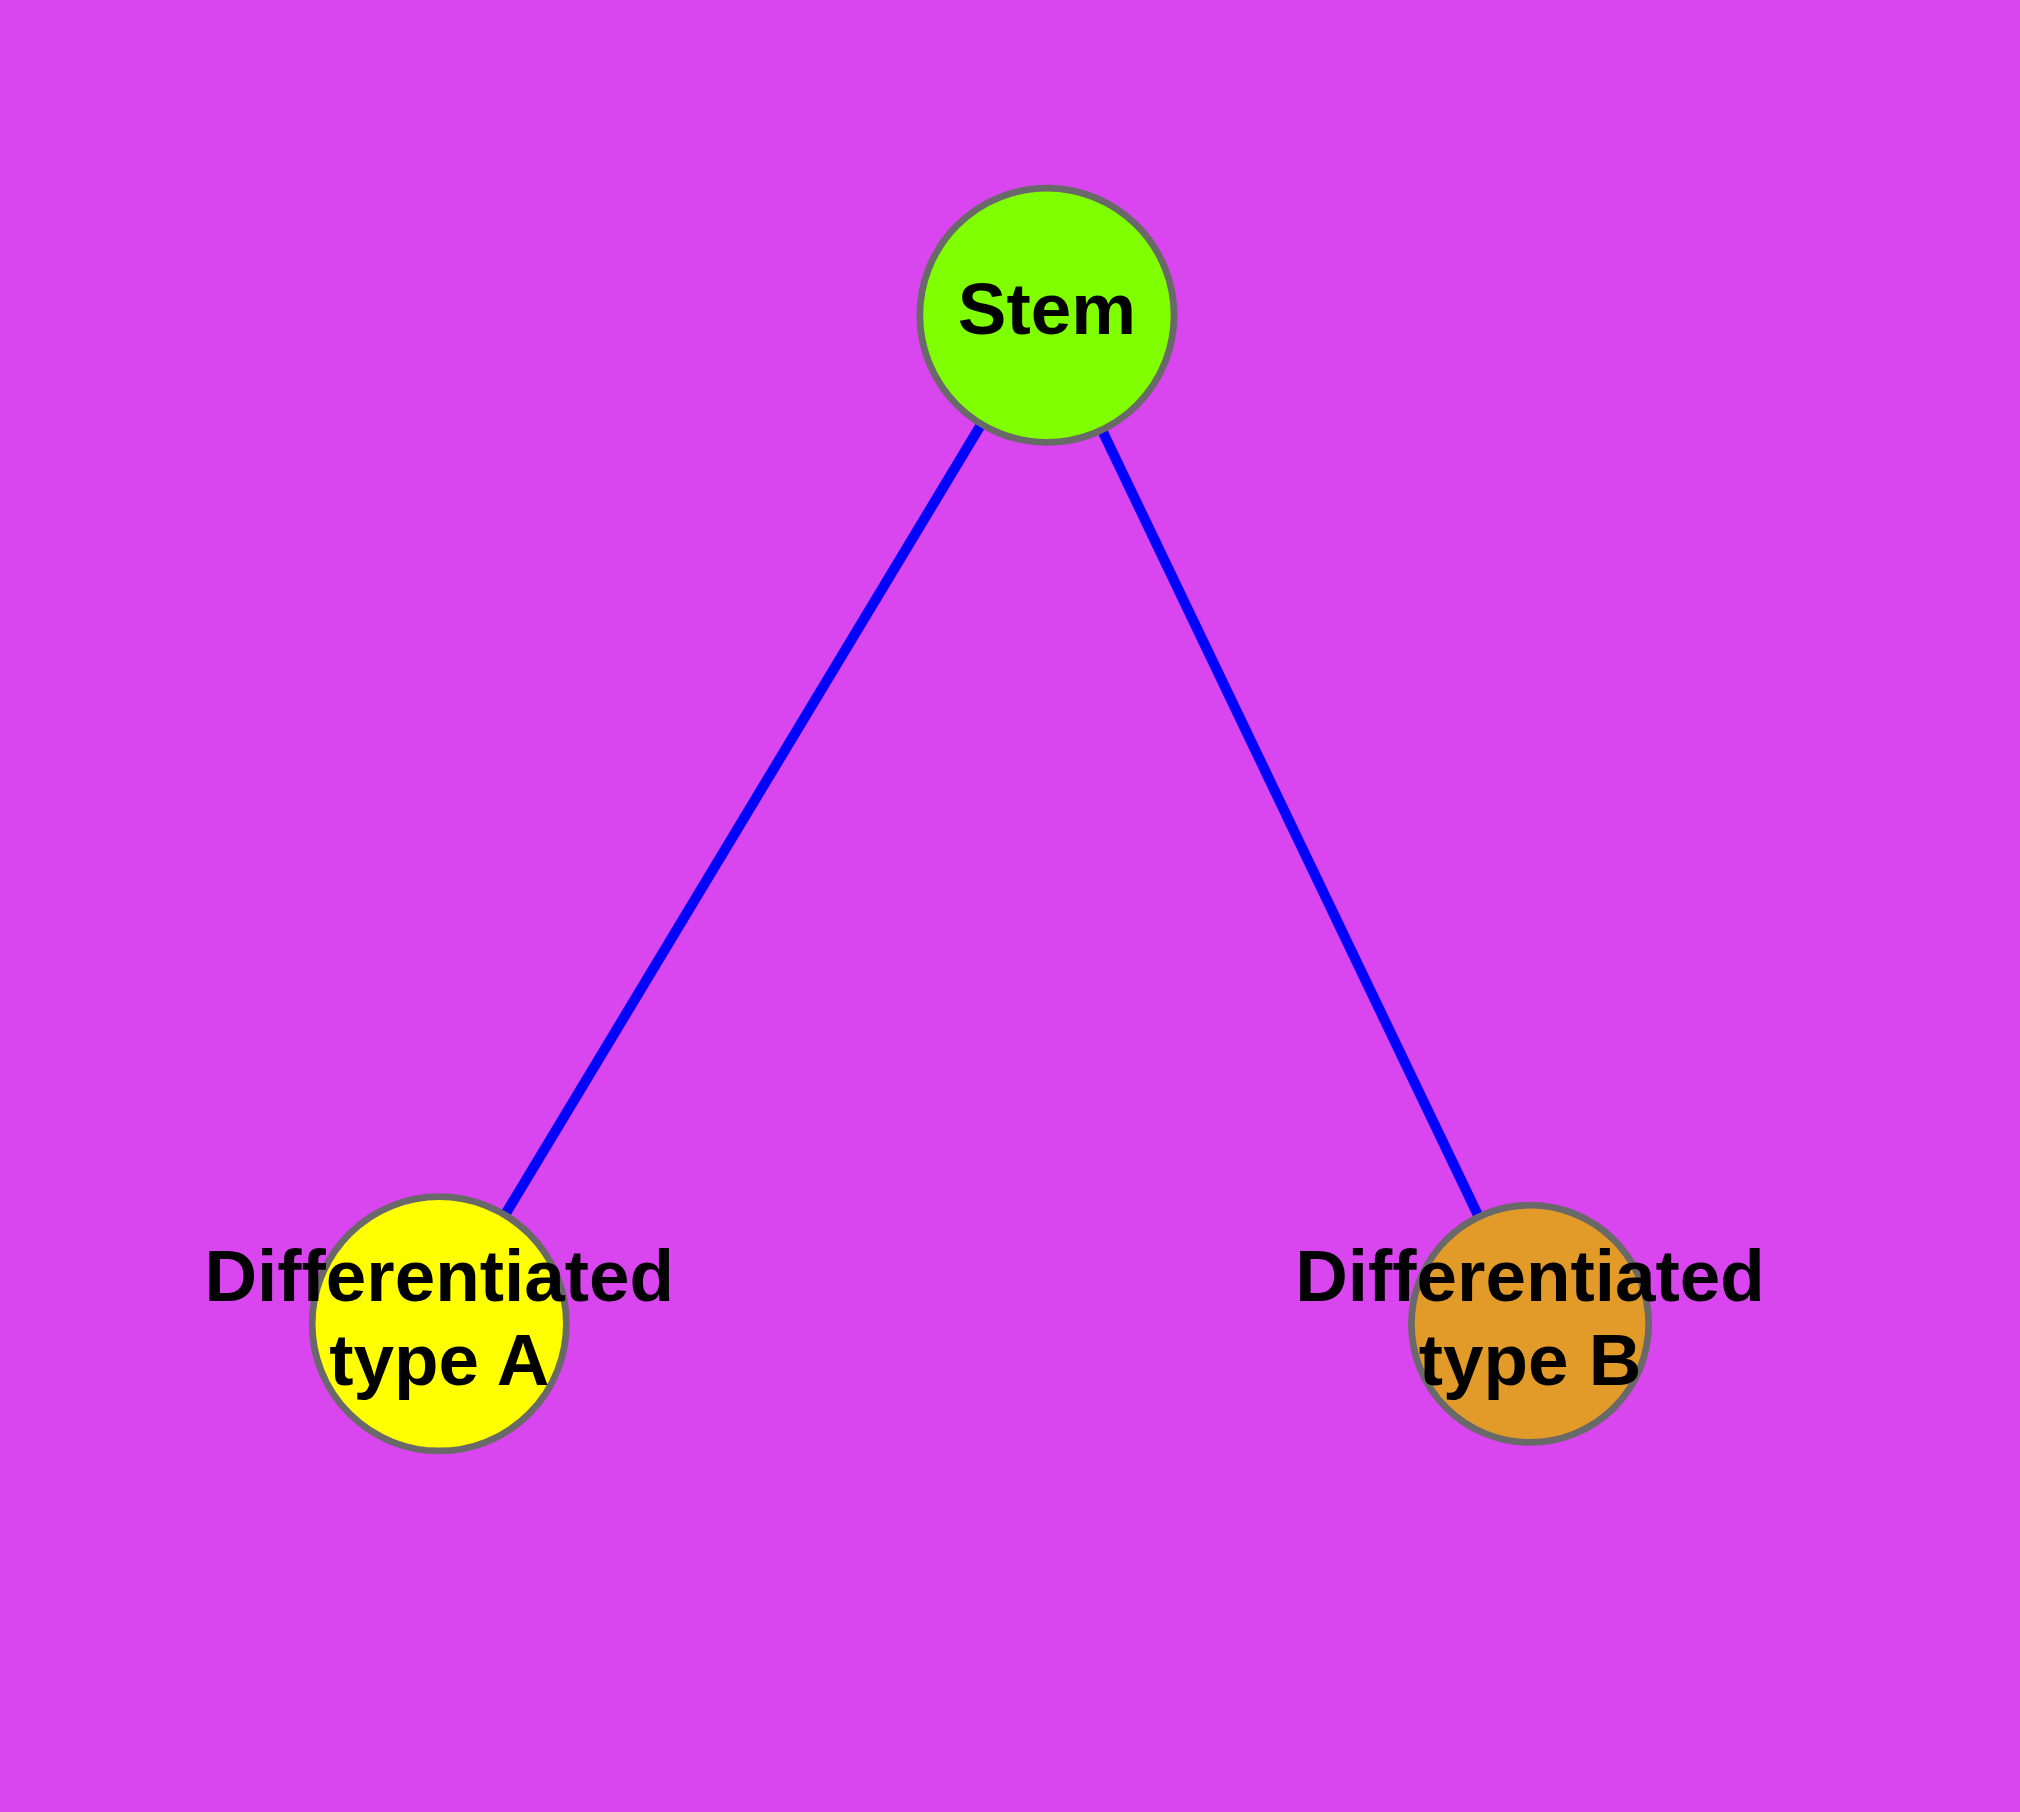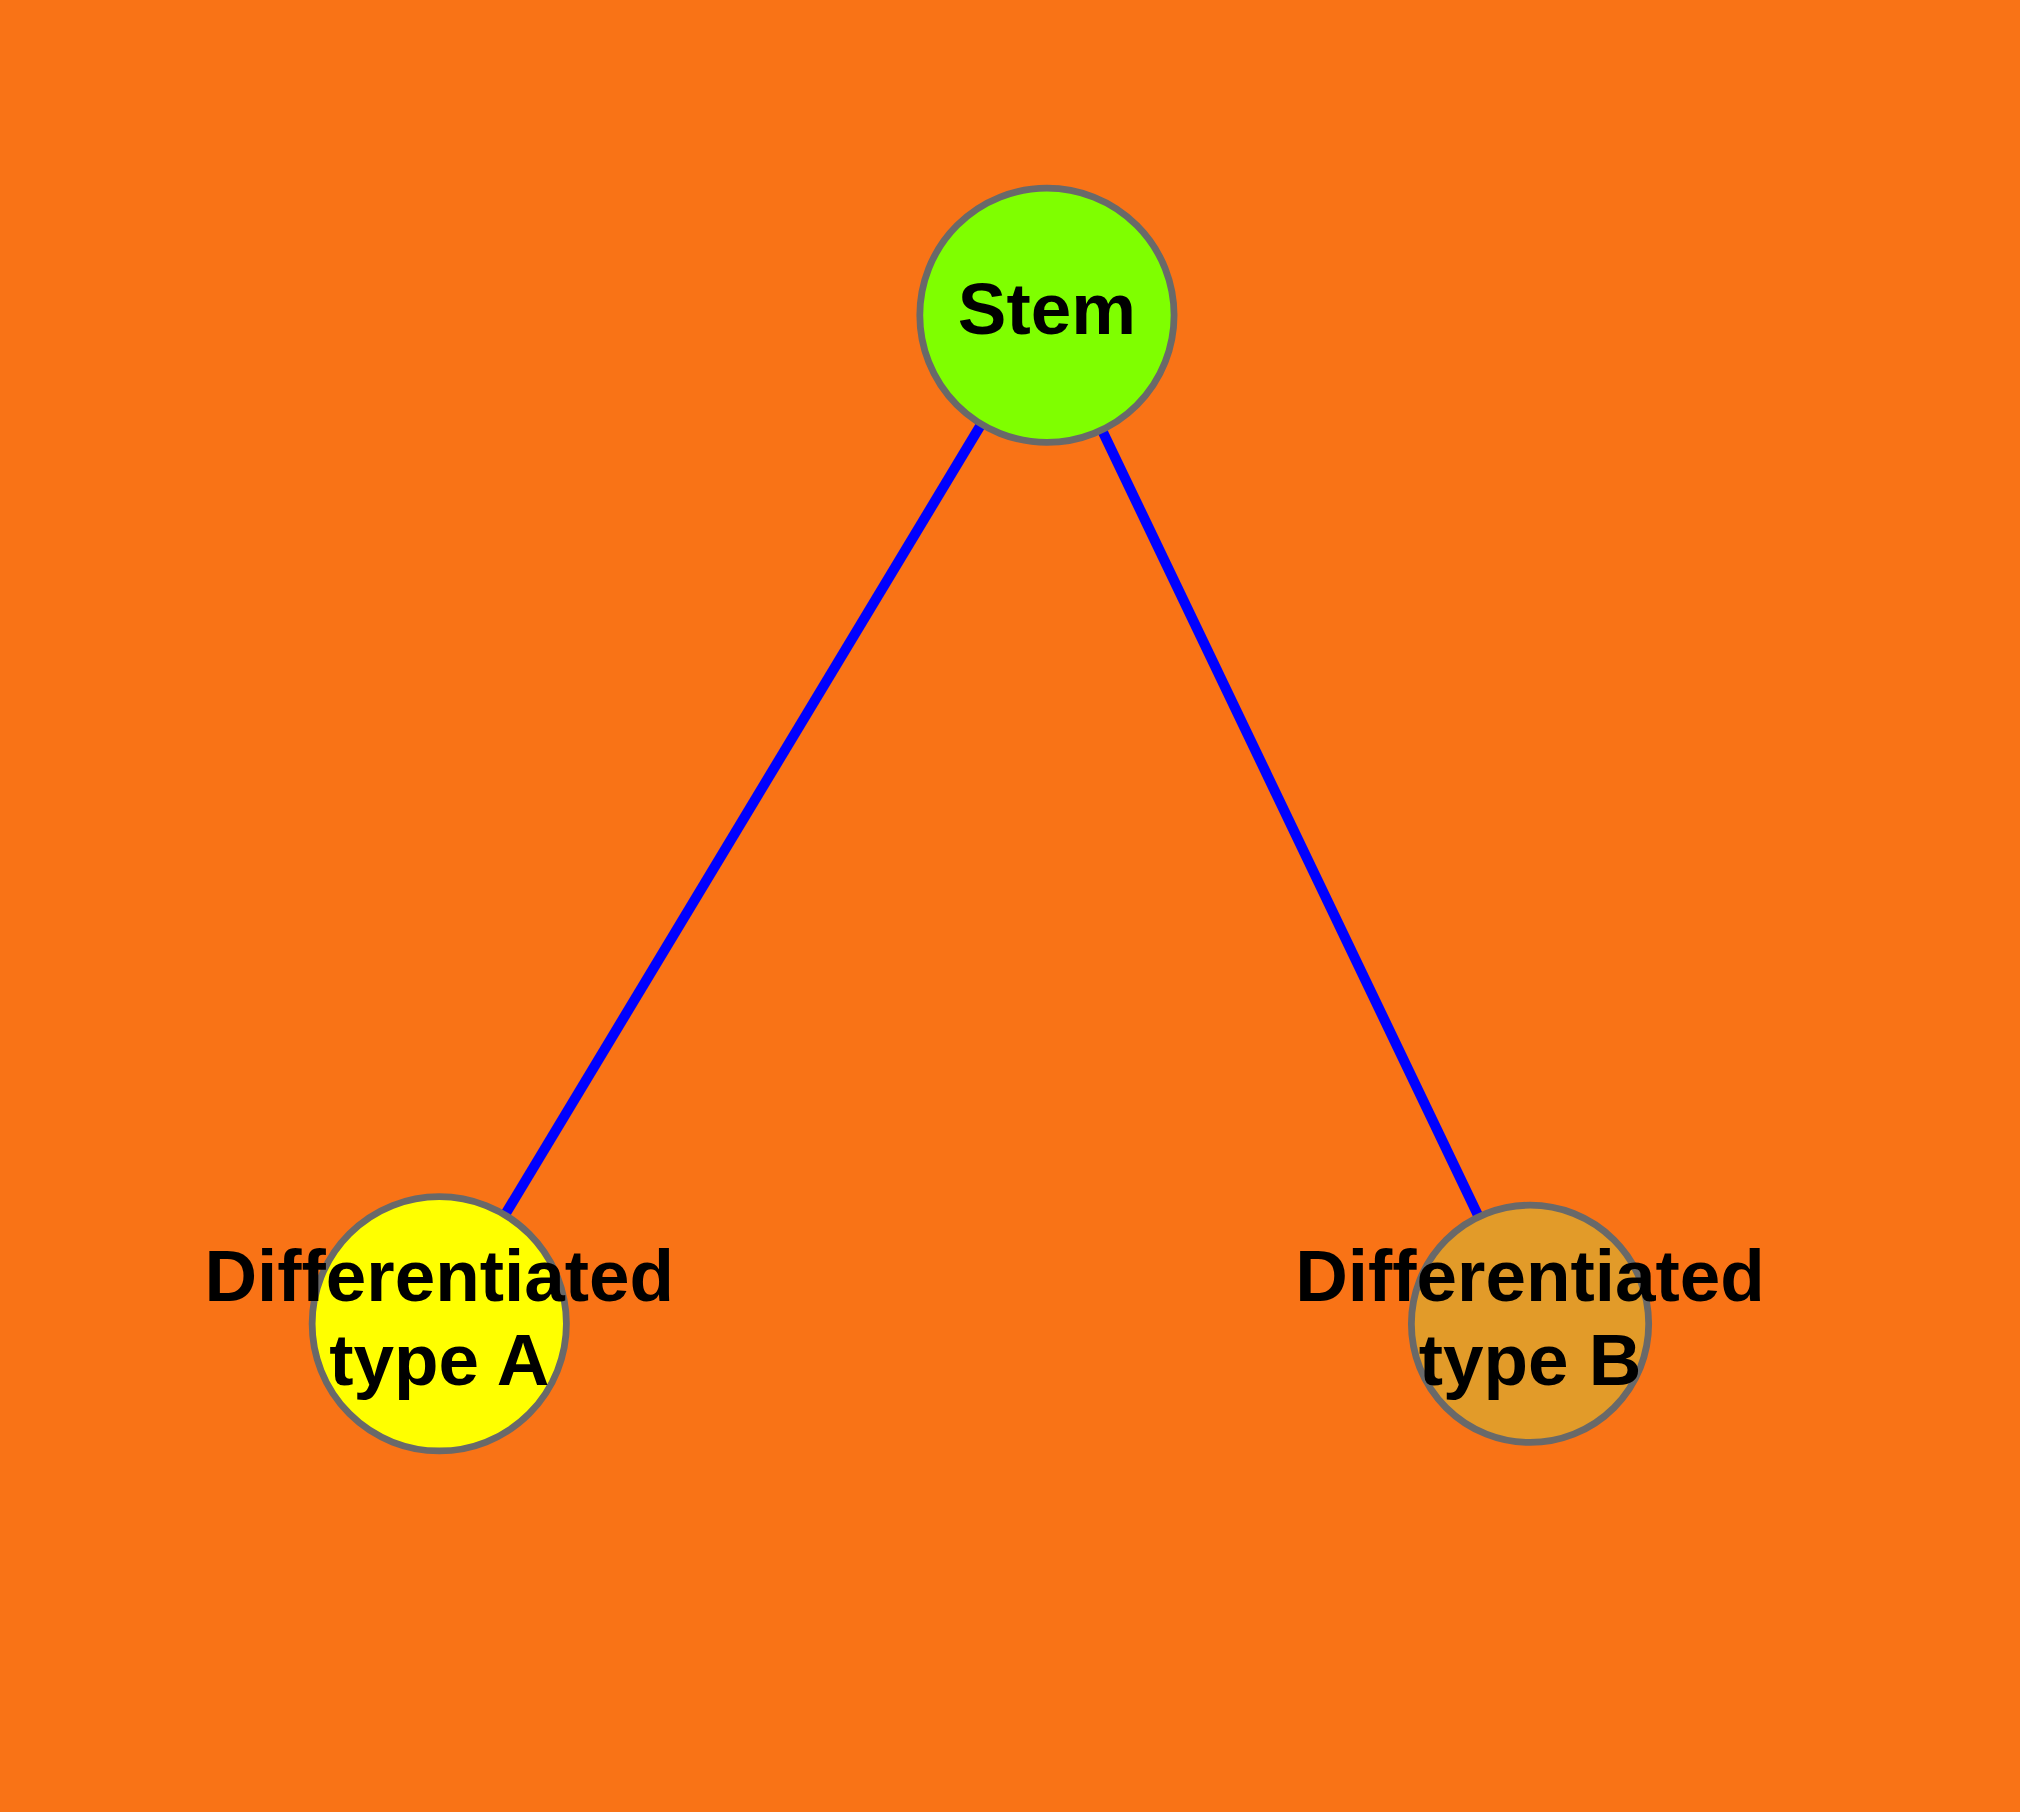--- a/index.html
+++ b/index.html
@@ -38,21 +38,21 @@
     font-weight: bold;
     fill: #000000;
     text-anchor: middle;
     dominant-baseline: middle;
     paint-order: normal;
   }
 </style>
 </head>
 <body>
 
-<div id="canvas" style="width: 2021px; height: 1812px; background: #f97316;">
+<div id="canvas" style="width: 2021px; height: 1812px; background: #d946ef;">
   <svg id="graph-svg" viewBox="0 0 2384 2138" xmlns="http://www.w3.org/2000/svg" style="width: 2021px; height: 1812px;">
 
     <g>
       <line class="graph-edge" x1="1158.6197715629232" y1="498.76774315219143" x2="594.3802284370767" y2="1435.2322568478085" stroke="#0000ff" stroke-width="12"></line>
       <line class="graph-edge" x1="1298.9347815315639" y1="505.4778772325632" x2="1745.3851361394877" y2="1437.5408982561235" stroke="#0000ff" stroke-width="12"></line>
     </g>
 
     <g>
       <circle class="node-circle" cx="1235" cy="372" r="150" fill="#7fff00" stroke="#696969" stroke-width="8"></circle>
       <circle class="node-circle" cx="518" cy="1562" r="150" fill="#ffff00" stroke="#696969" stroke-width="8"></circle>

